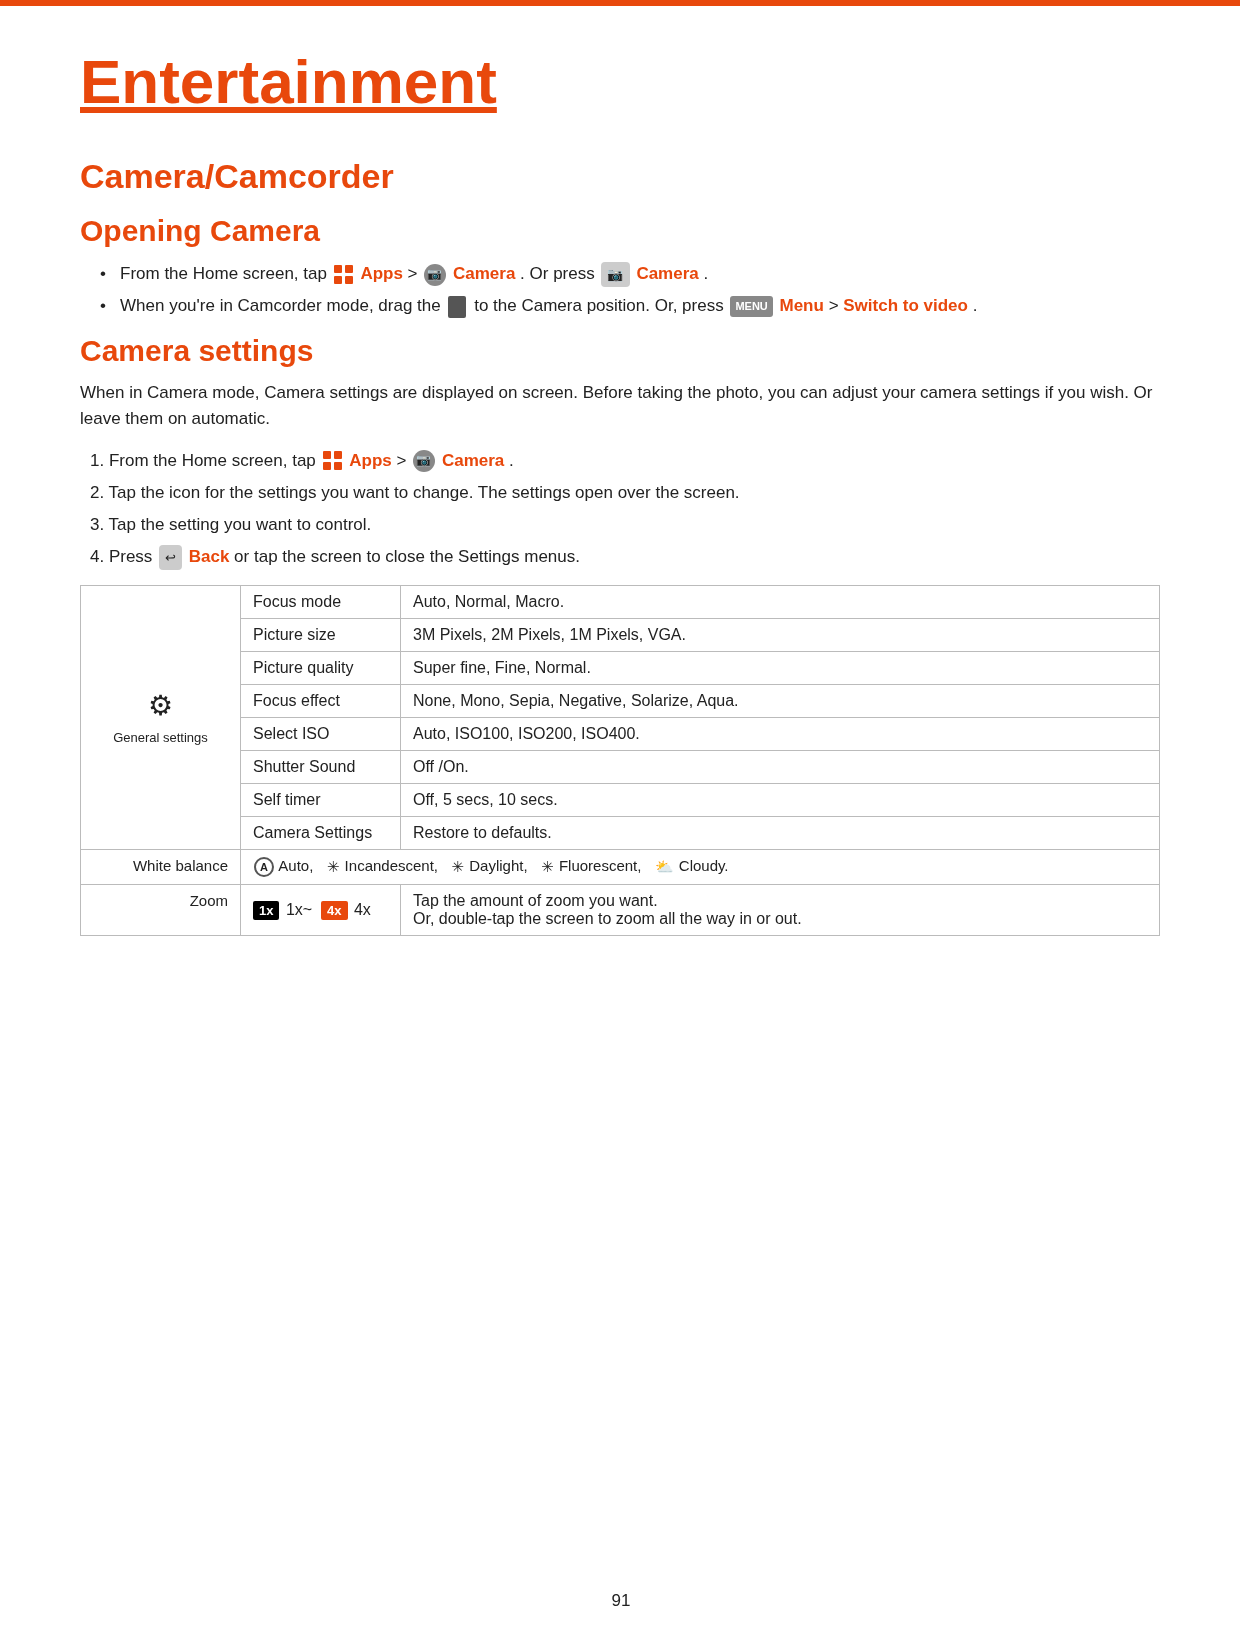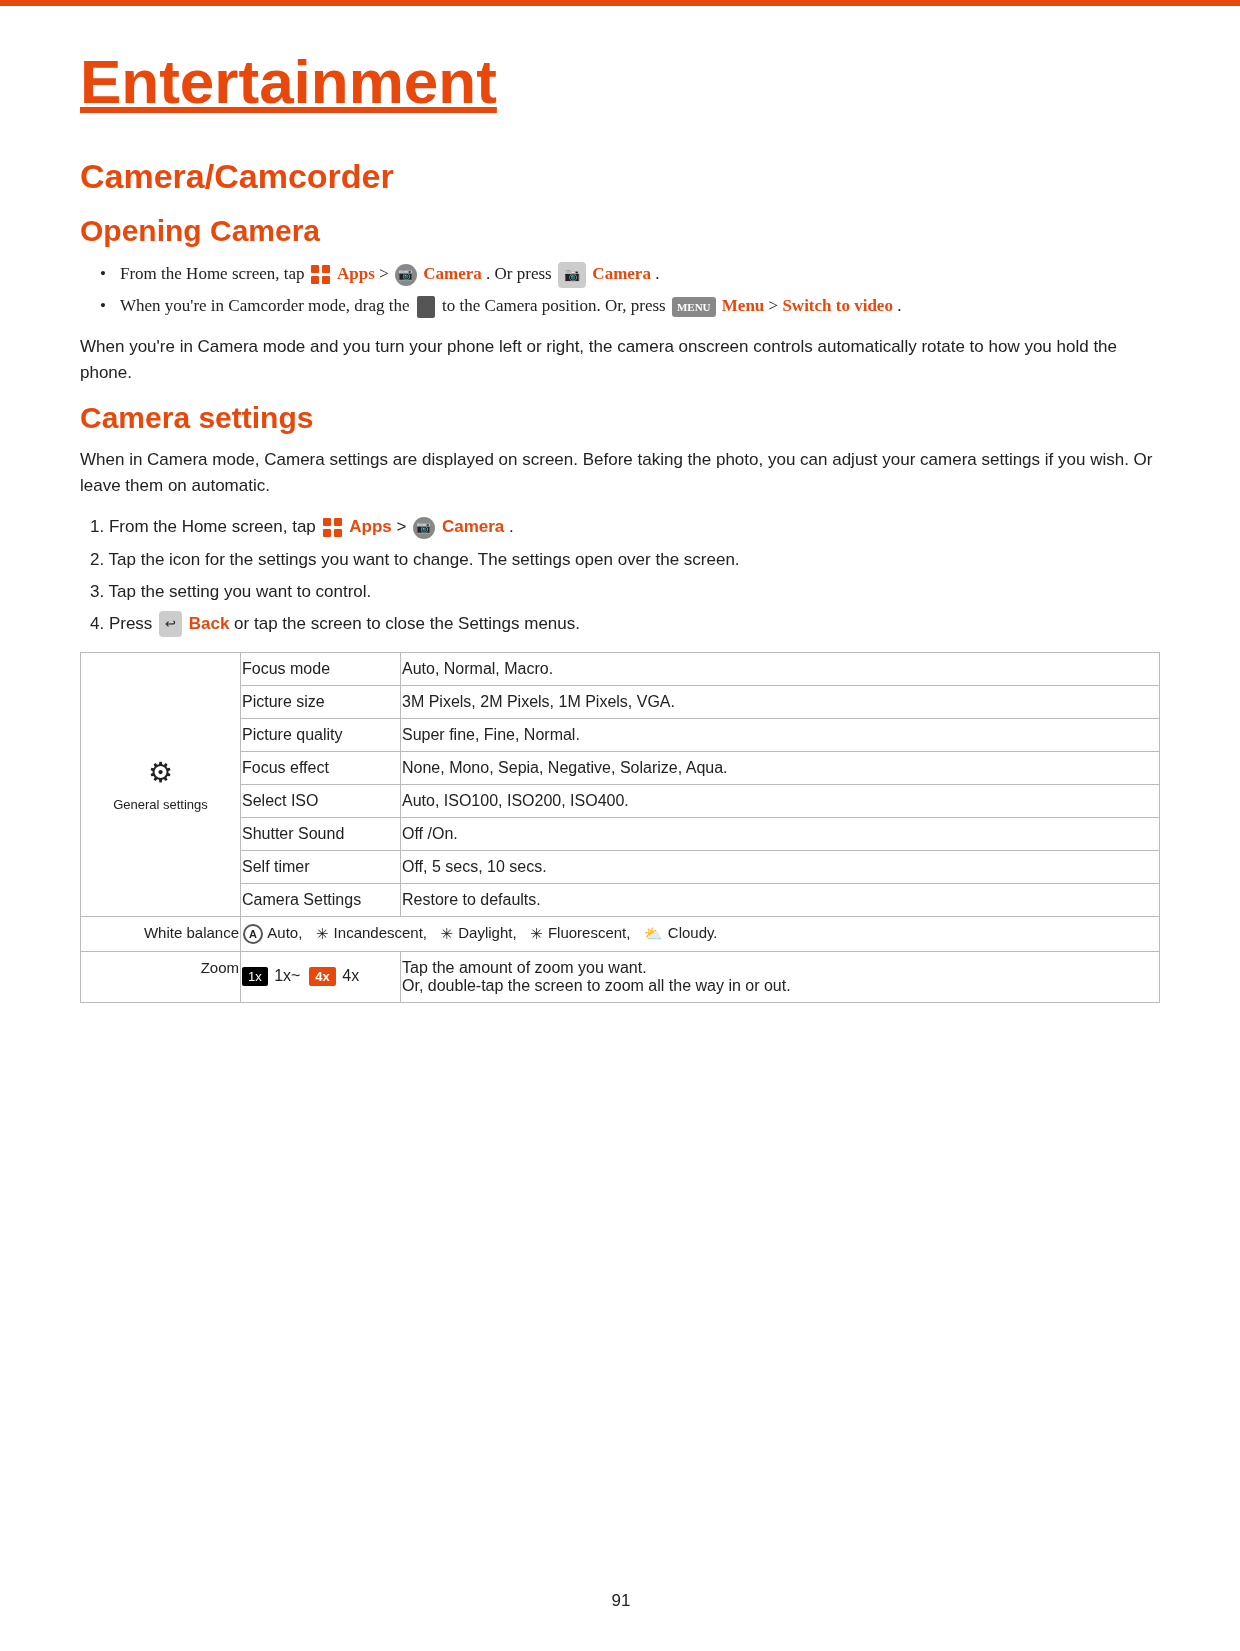--- a/index.html
+++ b/index.html
@@ -51,21 +51,20 @@
       list-style: none;
       margin-left: 20px;
       margin-bottom: 14px;
     }
     .bullet-list li {
       font-size: 17px;
       line-height: 1.65;
       padding-left: 20px;
       position: relative;
       margin-bottom: 4px;
-      font-family: Liberation Serif, serif;
     }
     .bullet-list li::before {
       content: '•';
       position: absolute;
       left: 0;
       color: #222;
     }
     .numbered-list {
       list-style: none;
       margin-left: 10px;
@@ -96,21 +95,21 @@
     
     .settings-table {
       width: 100%;
       border-collapse: collapse;
       margin-top: 10px;
       margin-bottom: 14px;
       font-size: 16px;
     }
     .settings-table td, .settings-table th {
       border: 1px solid #bbb;
-      padding: 7px 1px;
+      padding: 7px 12px;
       vertical-align: middle;
     }
     .settings-table .col-icon {
       width: 80px;
       text-align: center;
       vertical-align: middle;
     }
     .settings-table .col-label {
       width: 160px;
       font-weight: normal;
@@ -128,21 +127,21 @@
       font-size: 15px;
     }
     .wb-icons {
       font-size: 15px;
     }
     .zoom-badge {
       display: inline-block;
       background: #000;
       color: #fff;
       font-size: 13px;
-      font-weight: normal;
+      font-weight: bold;
       padding: 2px 6px;
       border-radius: 2px;
       margin-right: 2px;
     }
     .zoom-badge-orange {
       display: inline-block;
       background: #e8480c;
       color: #fff;
       font-size: 13px;
       font-weight: bold;
@@ -273,21 +272,20 @@
       <span class="icon-toggle" style="background:#555;width:18px;height:22px;display:inline-block;vertical-align:middle;margin:0 3px;"></span>
       <span> to the Camera position. Or, press </span>
       <span class="menu-badge">MENU</span>
       <span class="orange-text bold-text">Menu</span>
       <span> &gt; </span>
       <span class="orange-text bold-text">Switch to video</span>
       <span>.</span>
     </li>
   </ul>
 
-  <p class="body-text">When you're in Camera mode and you turn your phone left or right, the camera onscreen controls automatically rotate to how you hold the phone.</p>
 
   <h3 class="subsection-title">Camera settings</h3>
   <p class="body-text">When in Camera mode, Camera settings are displayed on screen. Before taking the photo, you can adjust your camera settings if you wish. Or leave them on automatic.</p>
 
   <ol class="numbered-list">
     <li>
       <span>1. From the Home screen, tap </span>
       <span class="apps-grid-icon">
         <span></span>
           <span></span>

